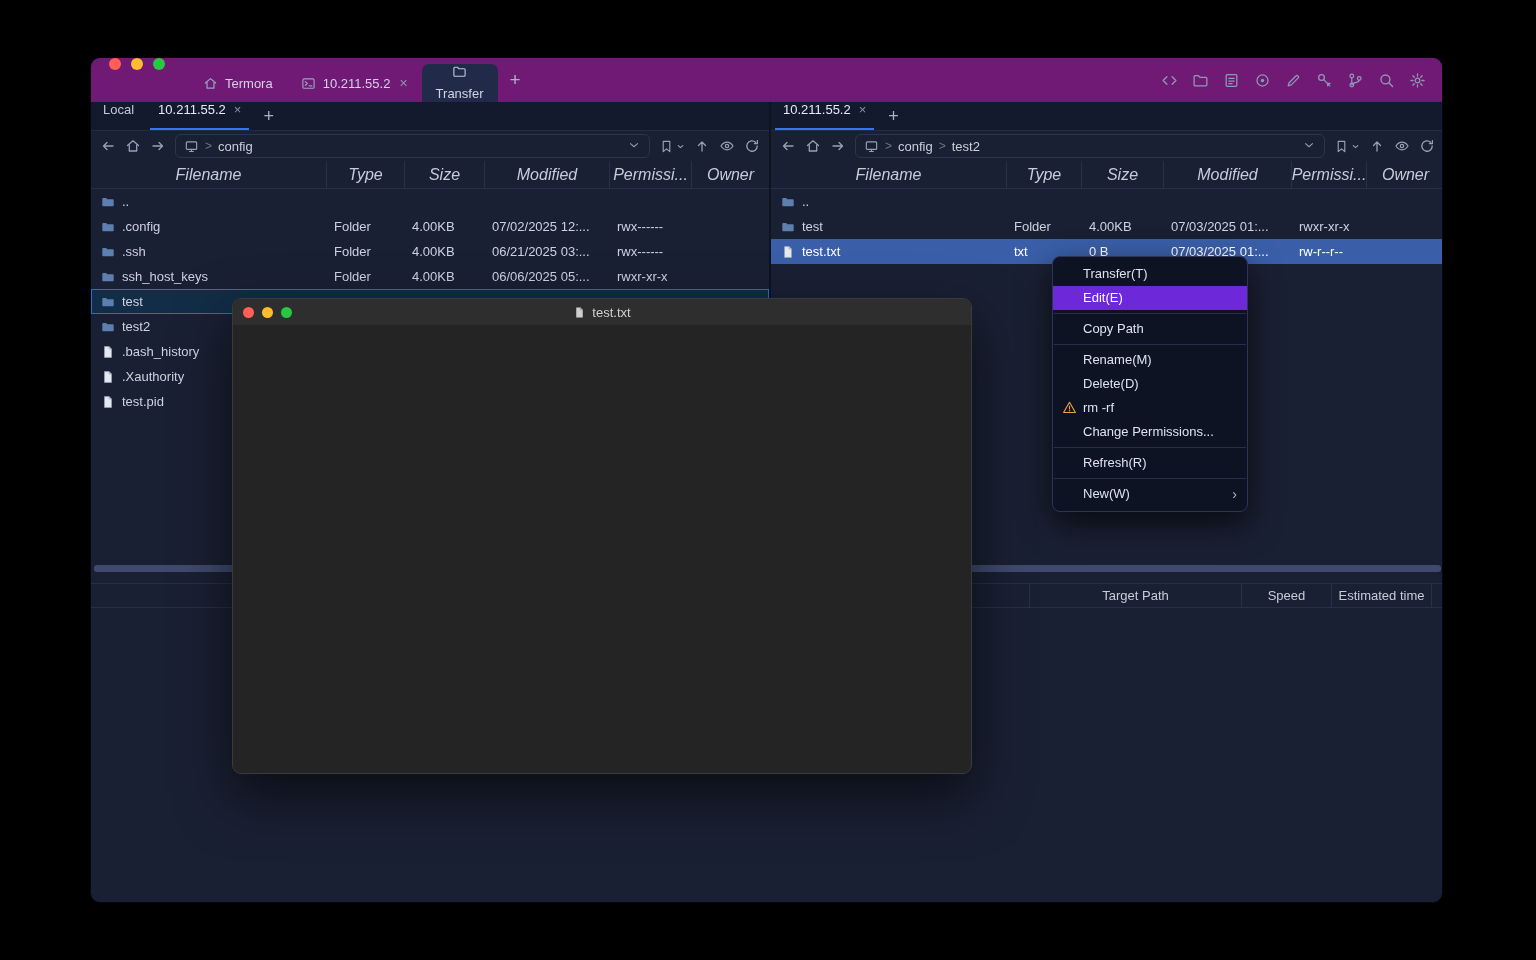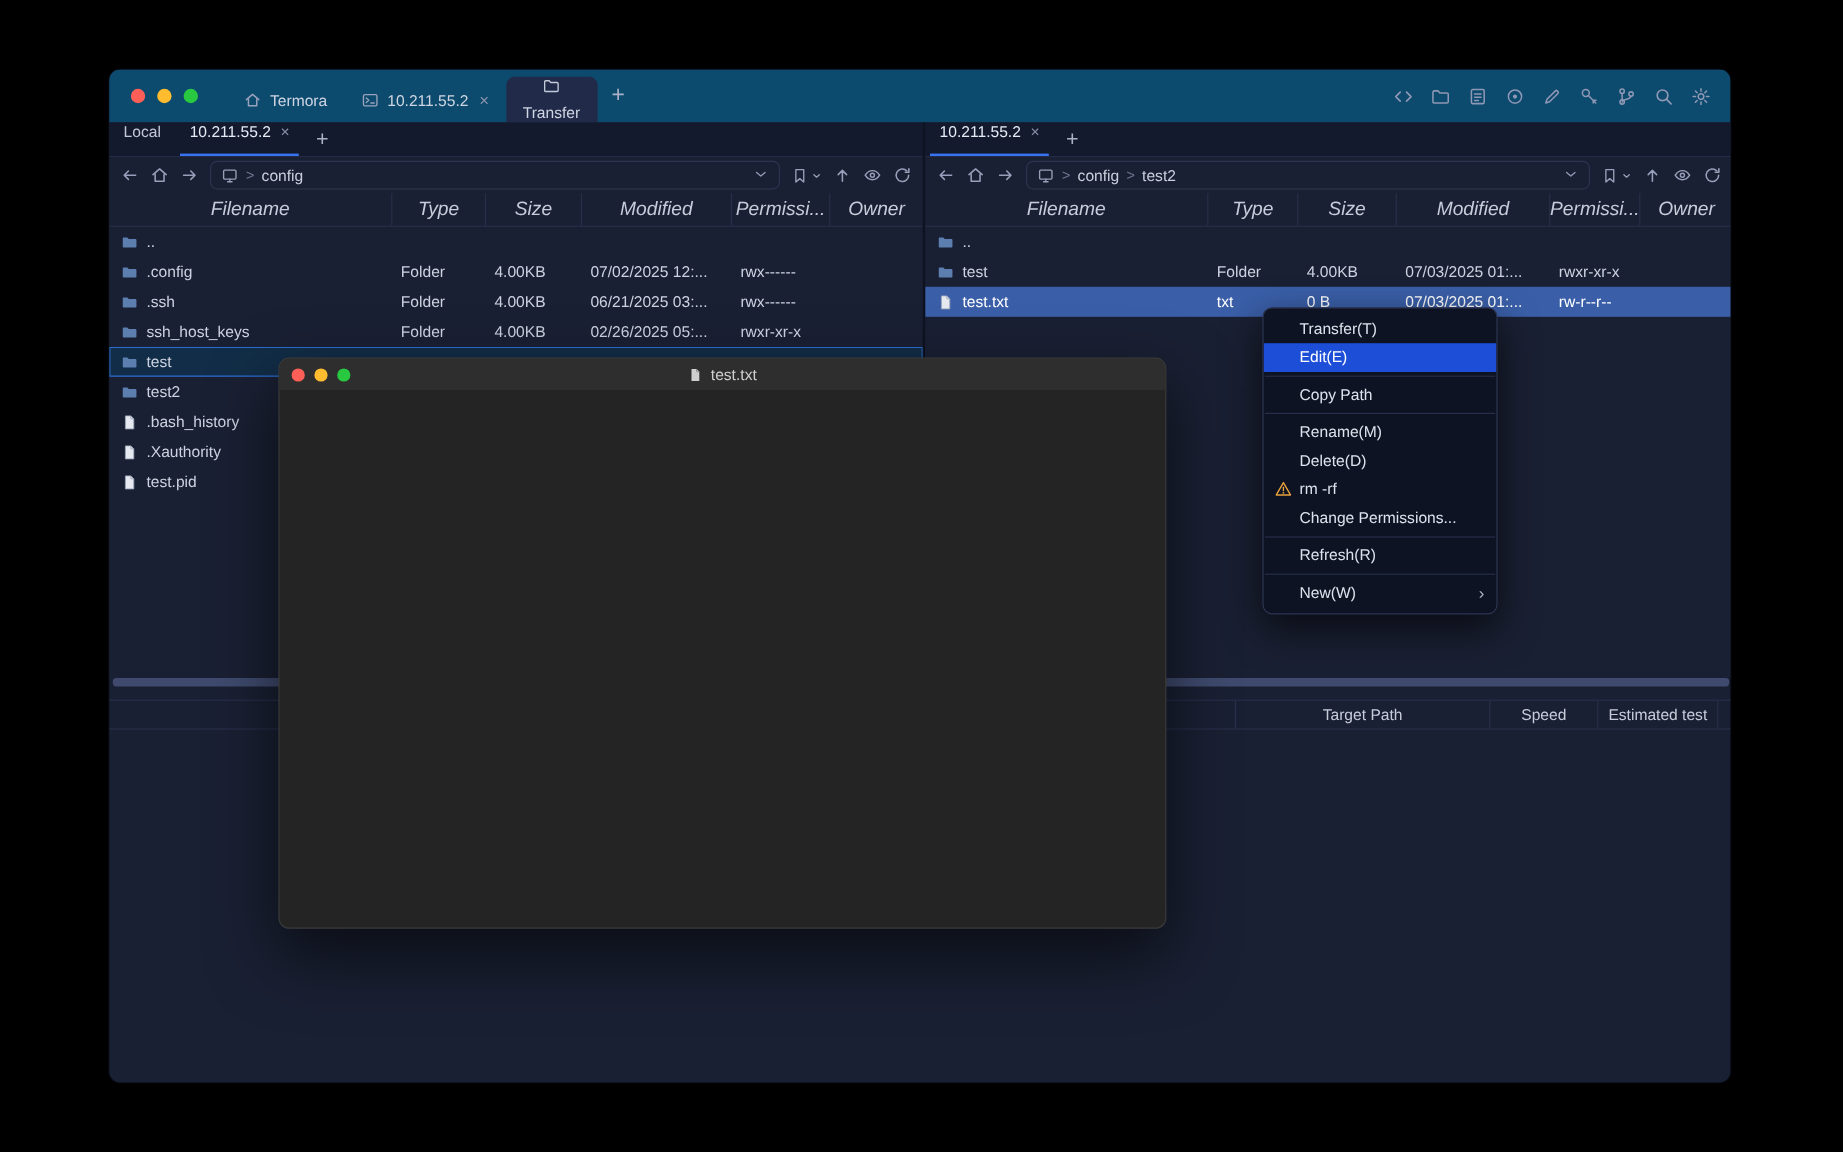--- a/index.html
+++ b/index.html
@@ -2,22 +2,22 @@
 <html><head>
 <meta charset="utf-8">
 <style>
   * { box-sizing: border-box; margin: 0; padding: 0; }
   body { background:#000; font-family:"Liberation Sans", sans-serif; }
   .stage { position:relative; width:1536px; height:960px; background:#000; overflow:hidden; }
   .window { position:absolute; left:90px; top:57px; width:1353px; height:846px;
             background:#1a2033; border-radius:10px; overflow:hidden; border:1px solid #05070d; }
 
   
-  .titlebar { position:absolute; left:0; top:0; width:100%; height:44px; background:#0c4a6e;
-              display:flex; align-items:center; }
+  .titlebar { position:absolute; left:0; top:0; width:100%; height:44px; background:#701a75;
+              display:flex; }
   .lights { display:flex; gap:10px; padding-left:18px; }
   .light { width:12px; height:12px; border-radius:50%; }
   .light.red { background:#ff5f57; } .light.yellow { background:#febc2e; } .light.green { background:#28c840; }
   .tt-tabs { display:flex; align-items:center; height:100%; margin-left:24px; }
   .tt-tab { display:flex; align-items:center; gap:7px; height:38px; margin-top:6px; padding:0 14px;
             color:#cfd5e3; font-size:13px; border-radius:7px 7px 0 0; cursor:default; }
   .tt-tab.active { background:#222a49;flex-direction:column; }
   .tt-close { color:#8b93ab; font-size:14px; margin-left:2px; }
   .tt-plus { color:#aab1c6; font-size:19px; padding:0 12px; }
   .tb-icons { margin-left:auto; display:flex; align-items:center; gap:14px; padding-right:16px; color:#8f98b4; }
@@ -65,21 +65,21 @@
            border-top:1px solid #272f4a; border-bottom:1px solid #272f4a;
            display:grid; grid-template-columns:938px 212px 90px 100px 13px; align-items:stretch; }
   .queue span { display:flex; align-items:center; justify-content:center; font-size:13px; color:#c6ccda; }
   .queue span + span { border-left:1px solid #272f4a; }
 
   
   .menu { position:absolute; left:961px; top:198px; width:196px; background:#0d1322;
           border:1px solid #2c3554; border-radius:8px; padding:5px 0; overflow:hidden;
           box-shadow:0 12px 32px rgba(0,0,0,.65); z-index:60; font-size:13px; color:#dde2ee; }
   .mitem { height:24px; line-height:24px; padding-left:30px; position:relative; white-space:nowrap; }
-  .mitem.hl { background:#1d4ed8; color:#fff; }
+  .mitem.hl { background:#6d28d9; color:#fff; }
   .mitem .w-icon { position:absolute; left:9px; top:4px; display:inline-flex; }
   .mitem .sub { position:absolute; right:10px; top:0; color:#aeb6c9; font-size:14px; }
   .mdiv { height:1px; background:#262e4a; margin:3px 1px; }
 
   
   .editor { position:absolute; left:141px; top:240px; width:740px; height:476px; border-radius:9px;
             background:#242424; box-shadow:0 22px 55px rgba(0,0,0,.6); z-index:50; overflow:hidden;
             border:1px solid #3a3a3a; }
   .ed-title { position:relative; height:26px; background:#2e2e2e; display:flex; align-items:center; justify-content:center;
               gap:6px; color:#cfcfcf; font-size:13px; }
@@ -317,21 +317,21 @@
         <div class="cell name">
             <span class="ficon">
               <svg width="14" height="14" viewBox="0 0 16 16">
                 <path fill="#5d7fb0" d="M1.5 4.3c0-.6.45-1 1-1h3.3l1.4 1.5h6.3c.55 0 1 .45 1 1v6.1c0 .55-.45 1-1 1h-11c-.55 0-1-.45-1-1z"></path>
               </svg>
             </span>
             <span>ssh_host_keys</span>
           </div>
         <div class="cell">Folder</div>
           <div class="cell">4.00KB</div>
-          <div class="cell">02/26/2025 05:...</div>
+          <div class="cell">06/06/2025 05:...</div>
           <div class="cell">rwxr-xr-x</div>
           <div class="cell"></div>
       </div>
       <div class="frow cols-l sel-left">
         <div class="cell name">
             <span class="ficon">
               <svg width="14" height="14" viewBox="0 0 16 16">
                 <path fill="#5d7fb0" d="M1.5 4.3c0-.6.45-1 1-1h3.3l1.4 1.5h6.3c.55 0 1 .45 1 1v6.1c0 .55-.45 1-1 1h-11c-.55 0-1-.45-1-1z"></path>
               </svg>
             </span>
@@ -536,21 +536,21 @@
           <div class="cell"></div>
       </div>
     </div>
 
     <div class="split l"></div>
     <div class="split r"></div>
     <div class="queue">
       <span></span>
       <span>Target Path</span>
       <span>Speed</span>
-      <span>Estimated test</span>
+      <span>Estimated time</span>
       <span></span>
     </div>
 
     <div class="editor">
       <div class="ed-title">
         <div class="ed-lights">
           <span class="light red"></span>
           <span class="light yellow"></span>
           <span class="light green"></span>
         </div>

